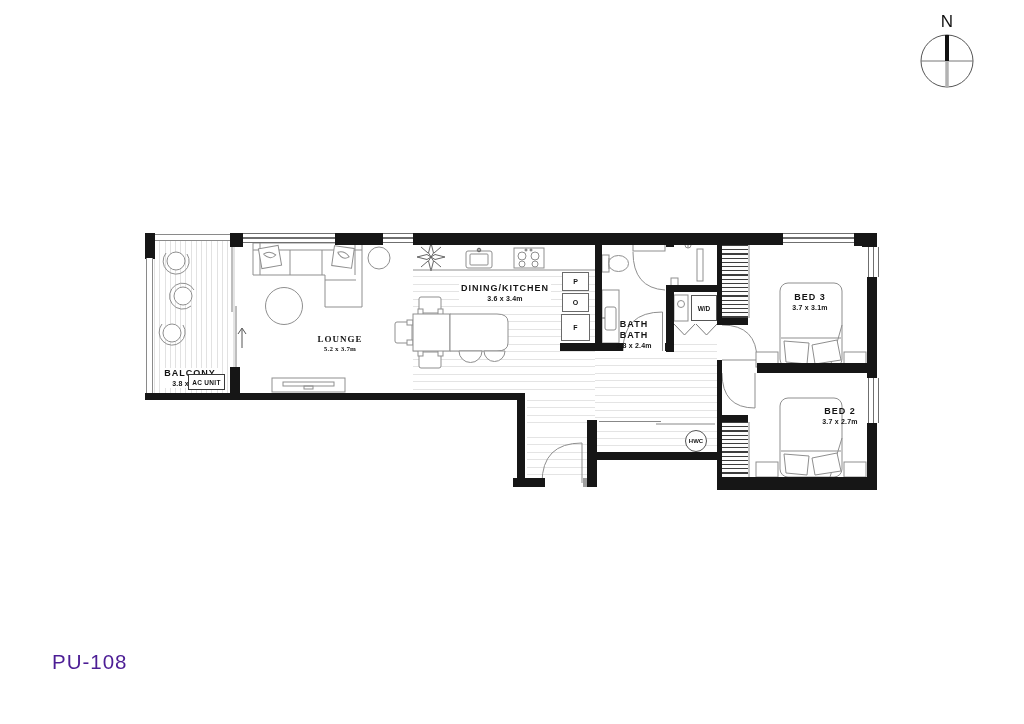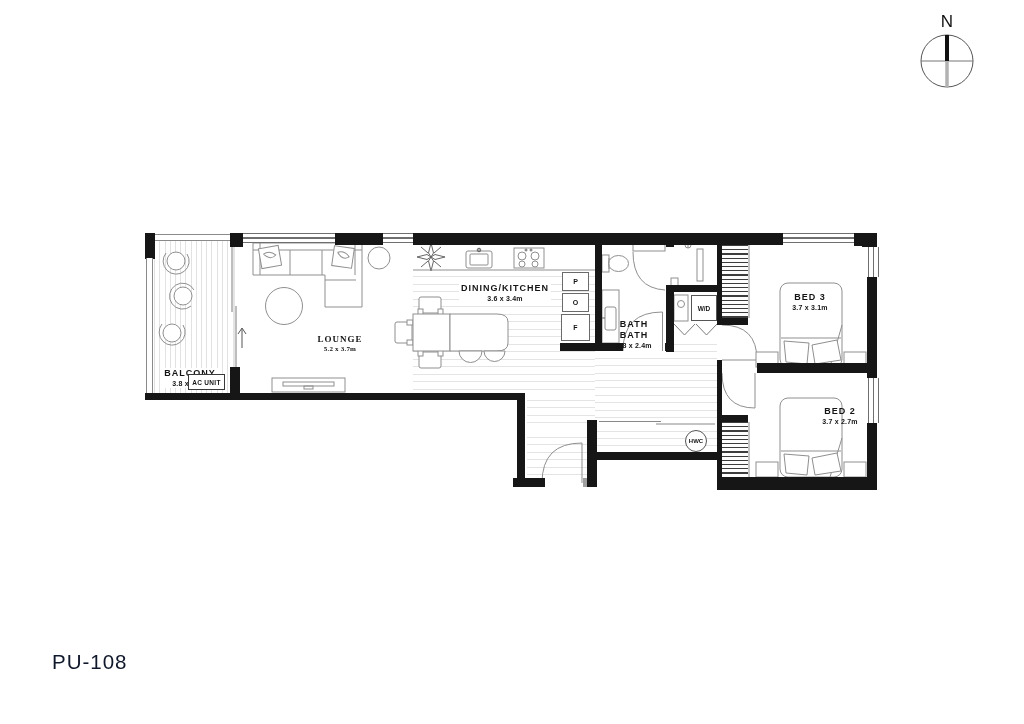--- a/index.html
+++ b/index.html
@@ -18,21 +18,21 @@
   .room-label{position:absolute;transform:translateX(-50%);text-align:center;color:#141414;white-space:nowrap;z-index:30;}
   .room-label .nm{font-size:9px;font-weight:700;letter-spacing:1px;line-height:11px;}
   .room-label .dm{font-size:7px;font-weight:700;letter-spacing:0.2px;line-height:9px;}
   .room-label.haloed{background:#fff;padding:0 2px;}
   .tag{position:absolute;background:#fff;border:1px solid #3a3a3a;color:#141414;font-weight:700;
        display:flex;align-items:center;justify-content:center;z-index:30;box-sizing:border-box;}
   .appl{border:1px solid #6a6a6a;font-size:7px;}
   svg.overlay{position:absolute;left:0;top:0;z-index:10;}
   .wall,.win-h,.win-v,.rail-h,.rail-v{z-index:20;}
   .floor-h,.floor-v,.hatch{z-index:1;}
-  #unit-id{position:absolute;left:52px;top:650px;font-size:20.5px;letter-spacing:1px;color:#0f172a;z-index:30;}
+  #unit-id{position:absolute;left:52px;top:650px;font-size:20.5px;letter-spacing:1px;color:#4c1d95;z-index:30;}
   #north-label{position:absolute;left:947px;top:12px;transform:translateX(-50%);font-size:17px;color:#111;z-index:30;}
 </style>
 </head>
 <body>
 
 <div id="canvas">
 
   <div class="floor-v" style="left:150px;top:238px;width:80px;height:155px;"></div>
   <div class="floor-h" style="left:413px;top:270px;width:182px;height:123px;"></div>
   <div class="floor-h" style="left:527px;top:393px;width:68px;height:85px;"></div>

